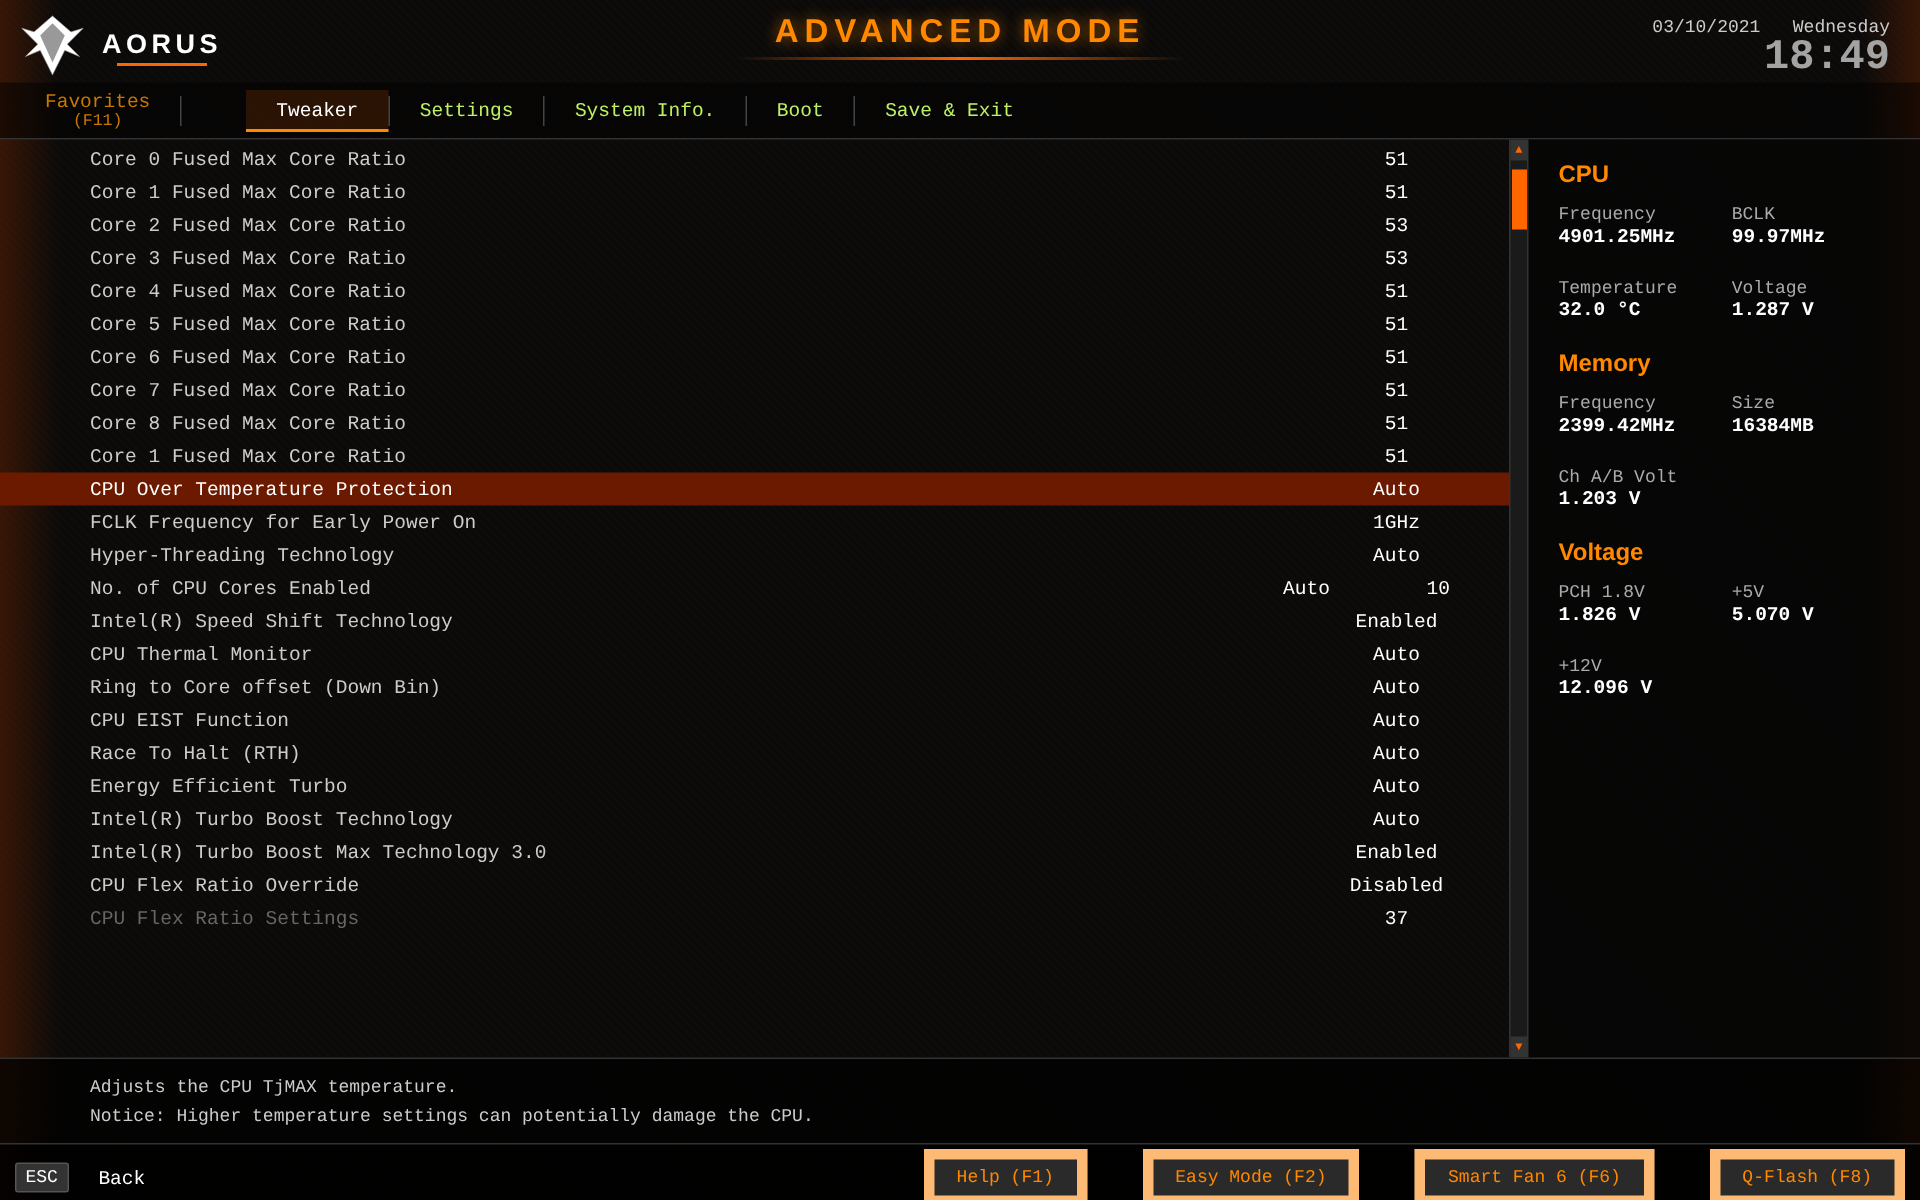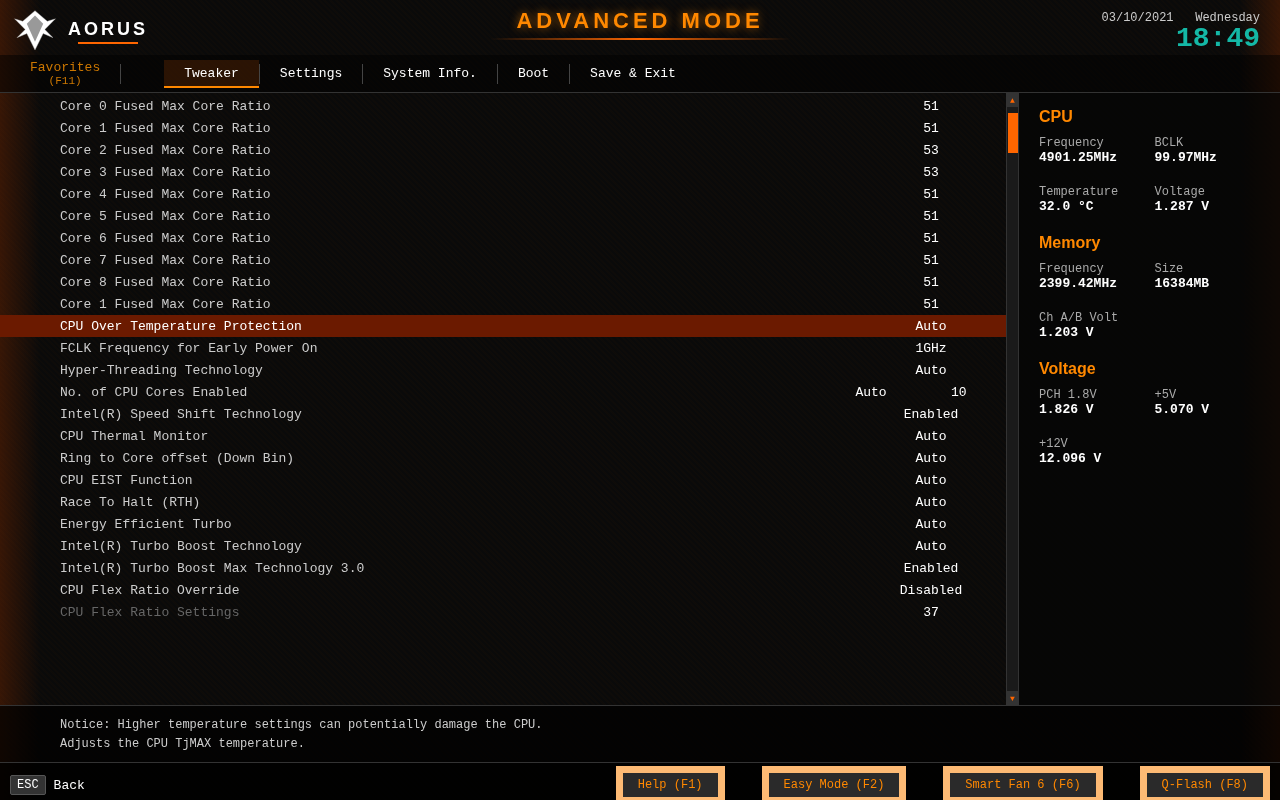--- a/index.html
+++ b/index.html
@@ -92,41 +92,41 @@
     }
 
     .datetime-date {
       font-size: 12px;
       color: #cccccc;
     }
 
     .datetime-time {
       font-size: 28px;
       font-weight: bold;
-      color: #14b8a6;
+      color: #a3a3a3;
       line-height: 1;
     }
 
     
     .nav-bar {
       position: relative;
       z-index: 10;
       display: flex;
       align-items: center;
       padding: 0 10px;
       border-bottom: 1px solid #333;
       height: 38px;
       background: rgba(0,0,0,0.5);
     }
 
     .nav-item {
       padding: 6px 20px;
       font-size: 13px;
       cursor: pointer;
-      color: #ffffff;
+      color: #bef264;
       position: relative;
       text-align: center;
     }
 
     .nav-item.active {
       color: #ffffff;
       background: rgba(255,100,0,0.15);
       margin-left: 43px;
     }
 
@@ -286,21 +286,21 @@
       justify-content: space-between;
       padding: 6px 10px;
       background: rgba(0,0,0,0.9);
       border-top: 1px solid #333;
       height: 45px;
     }
 
     .esc-back {
       display: flex;
       align-items: center;
-      gap: 8px;
+      gap: 20px;
       color: #ffffff;
       font-size: 13px;
     }
 
     .esc-key {
       background: #333;
       border: 1px solid #555;
       padding: 2px 6px;
       font-size: 12px;
       color: #ffffff;
@@ -561,22 +561,22 @@
         <div style="grid-column: span 2;">
           <div class="panel-label">+12V</div>
           <div class="panel-value">12.096 V</div>
         </div>
       </div>
     </div>
   </div>
 </div>
 
 <div class="description-area">
+  <div class="description-text">Adjusts the CPU TjMAX temperature.</div>
   <div class="description-text">Notice: Higher temperature settings can potentially damage the CPU.</div>
-  <div class="description-text">Adjusts the CPU TjMAX temperature.</div>
 </div>
 
 <div class="bottom-bar">
   <div class="esc-back">
     <span class="esc-key">ESC</span>
     <span>Back</span>
   </div>
   <div class="bottom-buttons">
     <button class="bottom-btn">Help (F1)</button>
     <button class="bottom-btn">Easy Mode (F2)</button>

